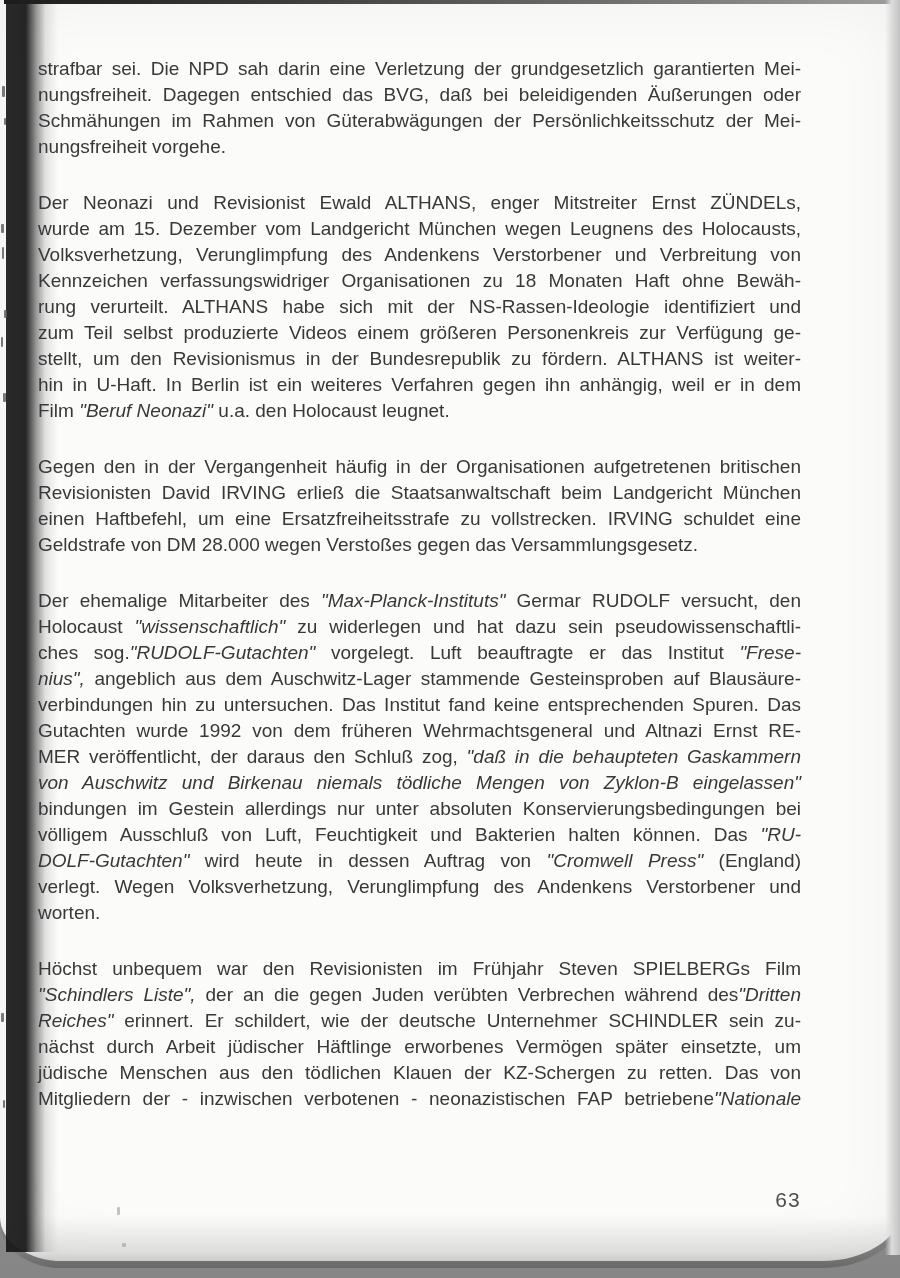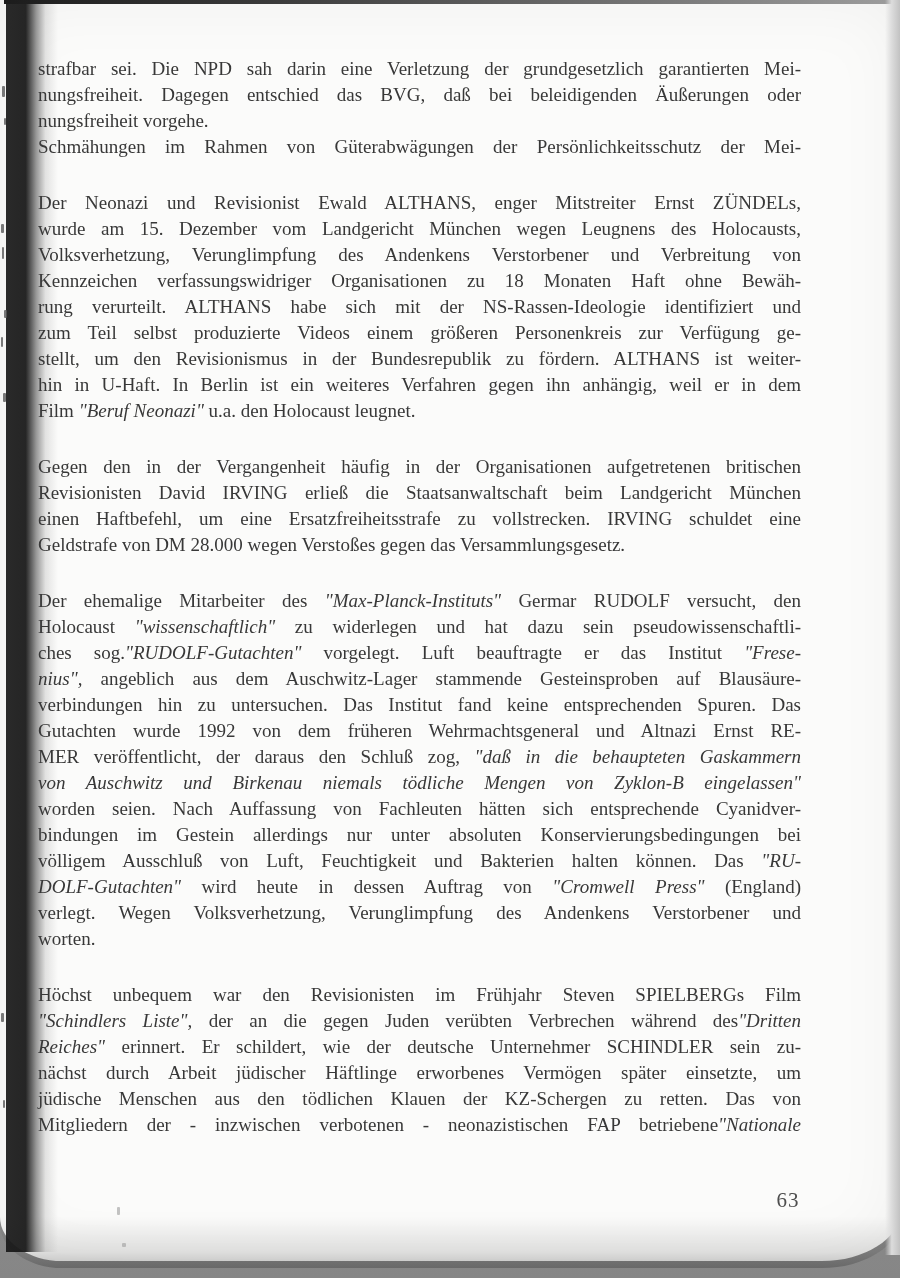--- a/index.html
+++ b/index.html
@@ -1,19 +1,19 @@
 <!DOCTYPE html>
 <html><head>
 <meta charset="utf-8">
 <style>
   html,body { margin:0; padding:0; background:#6e6e6e; }
   .scan {
     position:relative; width:900px; height:1278px; overflow:hidden;
     background:linear-gradient(180deg,#a8a8a8 0%, #9c9c9c 60%, #868686 100%);
-    font-family:Liberation Serif, serif;
+    font-family:Liberation Sans, sans-serif;
   }
   .page {
     position:absolute; left:0; top:0; width:900px; height:1261px;
     background:var(--page,#fbfbfa);
     border-bottom-left-radius:62px 44px;
     border-bottom-right-radius:78px 50px;
     box-shadow: inset 0 0 70px rgba(0,0,0,0.05);
   }
   .bottom-shade {
     position:absolute; left:0; bottom:10px; width:900px; height:52px;
@@ -70,22 +70,22 @@
   <div class="mark" style="left:3px;top:393px;width:3px;height:9px;"></div>
   <div class="mark" style="left:1px;top:1013px;width:3px;height:9px;"></div>
   <div class="mark" style="left:3px;top:1100px;width:2px;height:8px;"></div>
   <div class="mark" style="left:117px;top:1207px;width:3px;height:8px;opacity:.35;"></div>
   <div class="mark" style="left:122px;top:1243px;width:4px;height:4px;opacity:.3;"></div>
 
   <div class="text" id="page-text">
       <div class="para">
         <div class="line"><span>strafbar sei. Die NPD sah darin eine Verletzung der grundgesetzlich garantierten Mei-</span></div>
         <div class="line"><span>nungsfreiheit. Dagegen entschied das BVG, daß bei beleidigenden Äußerungen oder</span></div>
+        <div class="line"><span>Schmähungen im Rahmen von Güterabwägungen der Persönlichkeitsschutz der Mei-</span></div>
         <div class="line nojust"><span>nungsfreiheit vorgehe.</span></div>
-        <div class="line"><span>Schmähungen im Rahmen von Güterabwägungen der Persönlichkeitsschutz der Mei-</span></div>
       </div>
       <div class="para">
         <div class="line"><span>Der Neonazi und Revisionist Ewald ALTHANS, enger Mitstreiter Ernst ZÜNDELs,</span></div>
         <div class="line"><span>wurde am 15. Dezember vom Landgericht München wegen Leugnens des Holocausts,</span></div>
         <div class="line"><span>Volksverhetzung, Verunglimpfung des Andenkens Verstorbener und Verbreitung von</span></div>
         <div class="line"><span>Kennzeichen verfassungswidriger Organisationen zu 18 Monaten Haft ohne Bewäh-</span></div>
         <div class="line"><span>rung verurteilt. ALTHANS habe sich mit der NS-Rassen-Ideologie identifiziert und</span></div>
         <div class="line"><span>zum Teil selbst produzierte Videos einem größeren Personenkreis zur Verfügung ge-</span></div>
         <div class="line"><span>stellt, um den Revisionismus in der Bundesrepublik zu fördern. ALTHANS ist weiter-</span></div>
         <div class="line"><span>hin in U-Haft. In Berlin ist ein weiteres Verfahren gegen ihn anhängig, weil er in dem</span></div>
@@ -99,21 +99,20 @@
       </div>
       <div class="para">
         <div class="line"><span>Der ehemalige Mitarbeiter des </span><span class="it">"Max-Planck-Instituts"</span><span> Germar RUDOLF versucht, den</span></div>
         <div class="line"><span>Holocaust </span><span class="it">"wissenschaftlich"</span><span> zu widerlegen und hat dazu sein pseudowissenschaftli-</span></div>
         <div class="line"><span>ches sog.</span><span class="it">"RUDOLF-Gutachten"</span><span> vorgelegt. Luft beauftragte er das Institut </span><span class="it">"Frese-</span></div>
         <div class="line"><span class="it">nius",</span><span> angeblich aus dem Auschwitz-Lager stammende Gesteinsproben auf Blausäure-</span></div>
         <div class="line"><span>verbindungen hin zu untersuchen. Das Institut fand keine entsprechenden Spuren. Das</span></div>
         <div class="line"><span>Gutachten wurde 1992 von dem früheren Wehrmachtsgeneral und Altnazi Ernst RE-</span></div>
         <div class="line"><span>MER veröffentlicht, der daraus den Schluß zog, </span><span class="it">"daß in die behaupteten Gaskammern</span></div>
         <div class="line"><span class="it">von Auschwitz und Birkenau niemals tödliche Mengen von Zyklon-B eingelassen"</span></div>
-        <div class="line"><span>worden seien. Nach Auffassung von Fachleuten hätten sich entsprechende Cyanidver-</span></div>
         <div class="line"><span>bindungen im Gestein allerdings nur unter absoluten Konservierungsbedingungen bei</span></div>
         <div class="line"><span>völligem Ausschluß von Luft, Feuchtigkeit und Bakterien halten können. Das </span><span class="it">"RU-</span></div>
         <div class="line"><span class="it">DOLF-Gutachten"</span><span> wird heute in dessen Auftrag von </span><span class="it">"Cromwell Press"</span><span> (England)</span></div>
         <div class="line"><span>verlegt. Wegen Volksverhetzung, Verunglimpfung des Andenkens Verstorbener und</span></div>
         <div class="line nojust"><span>worten.</span></div>
       </div>
       <div class="para">
         <div class="line"><span>Höchst unbequem war den Revisionisten im Frühjahr Steven SPIELBERGs Film</span></div>
         <div class="line"><span class="it">"Schindlers Liste",</span><span> der an die gegen Juden verübten Verbrechen während des</span><span class="it">"Dritten</span></div>
         <div class="line"><span class="it">Reiches"</span><span> erinnert. Er schildert, wie der deutsche Unternehmer SCHINDLER sein zu-</span></div>

